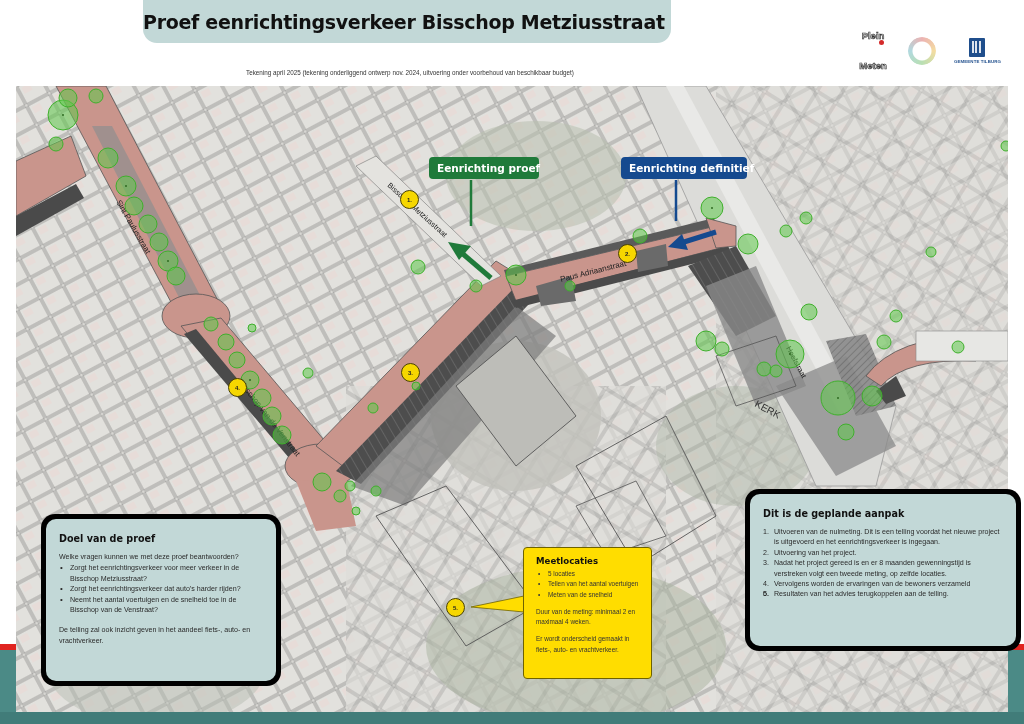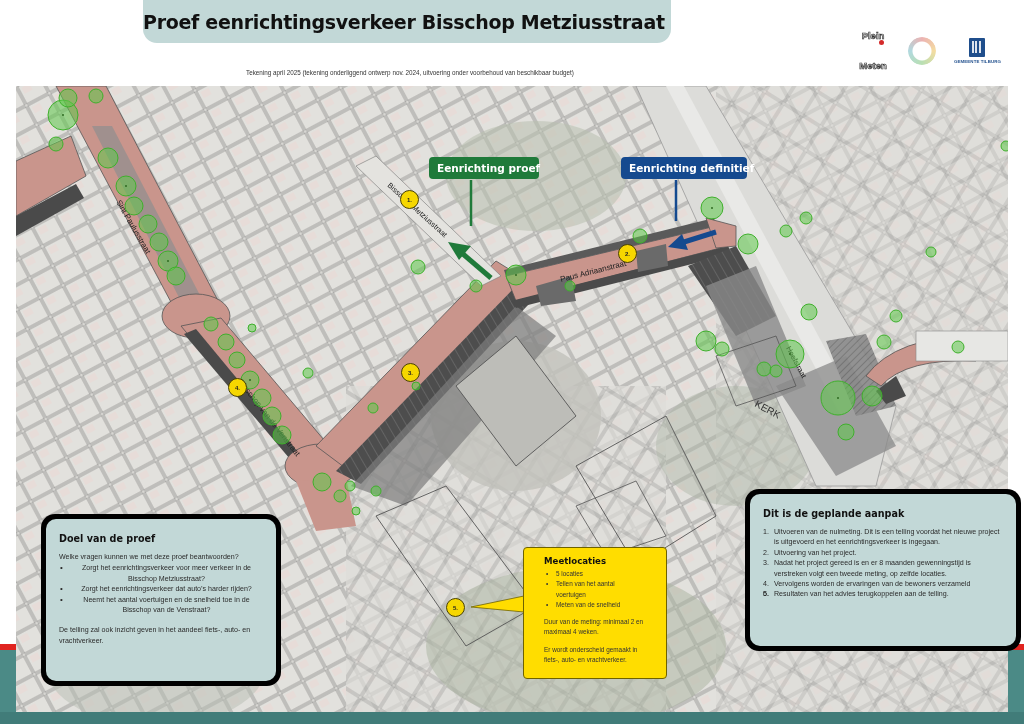--- a/index.html
+++ b/index.html
@@ -70,33 +70,33 @@
     background: #f6d700; border: 1px solid #4a4200;
     font-family: "Liberation Sans", sans-serif; font-weight: 700; font-size: 6px;
     display: flex; align-items: center; justify-content: center; color: #222;
   }
 
   
   .panel-frame { position: absolute; background: #000000; border-radius: 14px; padding: 5px; }
   .panel { width: 100%; height: 100%; background: #c2d8d7; border-radius: 10px; padding: 14px 13px 10px 13px; }
   .panel h2 { font-family: "DejaVu Sans", sans-serif; font-weight: 700; font-size: 9.6px; margin-bottom: 8px; color: #111; }
   .panel p, .panel li { font-family: "Liberation Sans", sans-serif; font-size: 7.1px; line-height: 10.4px; color: #2b2b2b; }
-  .panel ul { list-style: none; margin: 1px 0 10px 0; text-align: center; }
+  .panel ul { list-style: none; margin: 1px 0 10px 0; }
   .panel ul li { position: relative; padding-left: 11px; }
   .panel ul li::before { content: "\2022"; position: absolute; left: 1px; top: 0; font-size: 8px; }
   .panel ol { list-style: none; margin: 0; }
   .panel ol li { position: relative; padding-left: 11px; }
   .panel ol li .num { position: absolute; left: 0; top: 0; }
 
   .panel-left  { left: 41px;  top: 514px; width: 240px; height: 172px; }
   .panel-right { left: 745px; top: 489px; width: 276px; height: 162px; }
 
   .meet {
-    position: absolute; left: 523px; top: 547px; width: 144px; height: 132px;
-    background: #ffdd00; border: 1px solid #6e6200; border-radius: 4px; padding: 8px 20px;
+    position: absolute; left: 523px; top: 547px; width: 129px; height: 132px;
+    background: #ffdd00; border: 1px solid #6e6200; border-radius: 4px; padding: 8px 12px;
   }
   .meet h3 { font-family: "DejaVu Sans", sans-serif; font-weight: 700; font-size: 8.6px; margin-bottom: 3px; color: #111; }
   .meet ul { list-style: none; margin-bottom: 7px; }
   .meet li, .meet p { font-family: "Liberation Sans", sans-serif; font-size: 6.4px; line-height: 10.3px; color: #333; }
   .meet ul li { position: relative; padding-left: 12px; }
   .meet ul li::before { content: "\2022"; position: absolute; left: 2px; top: 0; }
   .meet p + p { margin-top: 7px; }
 </style>
 </head>
 <body>

